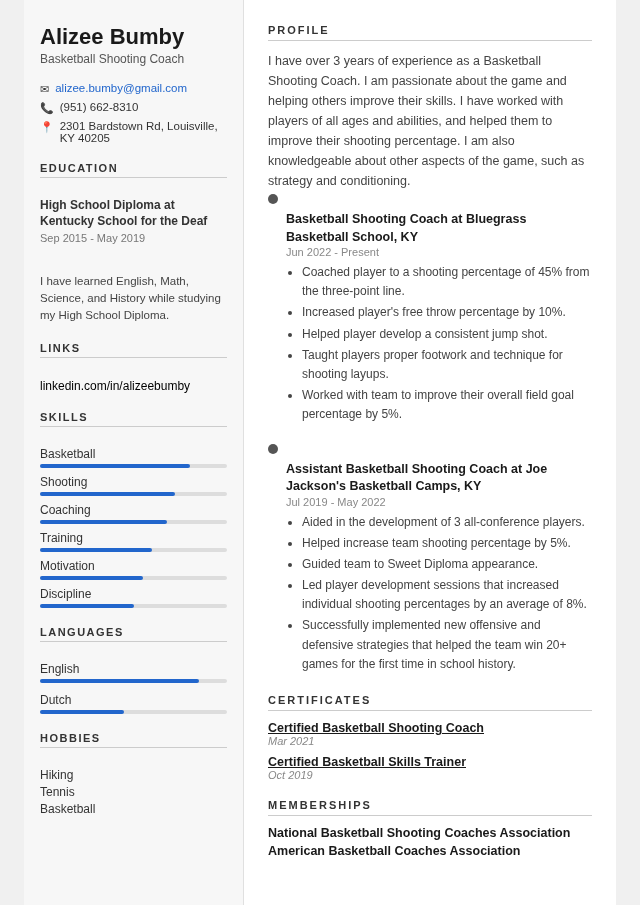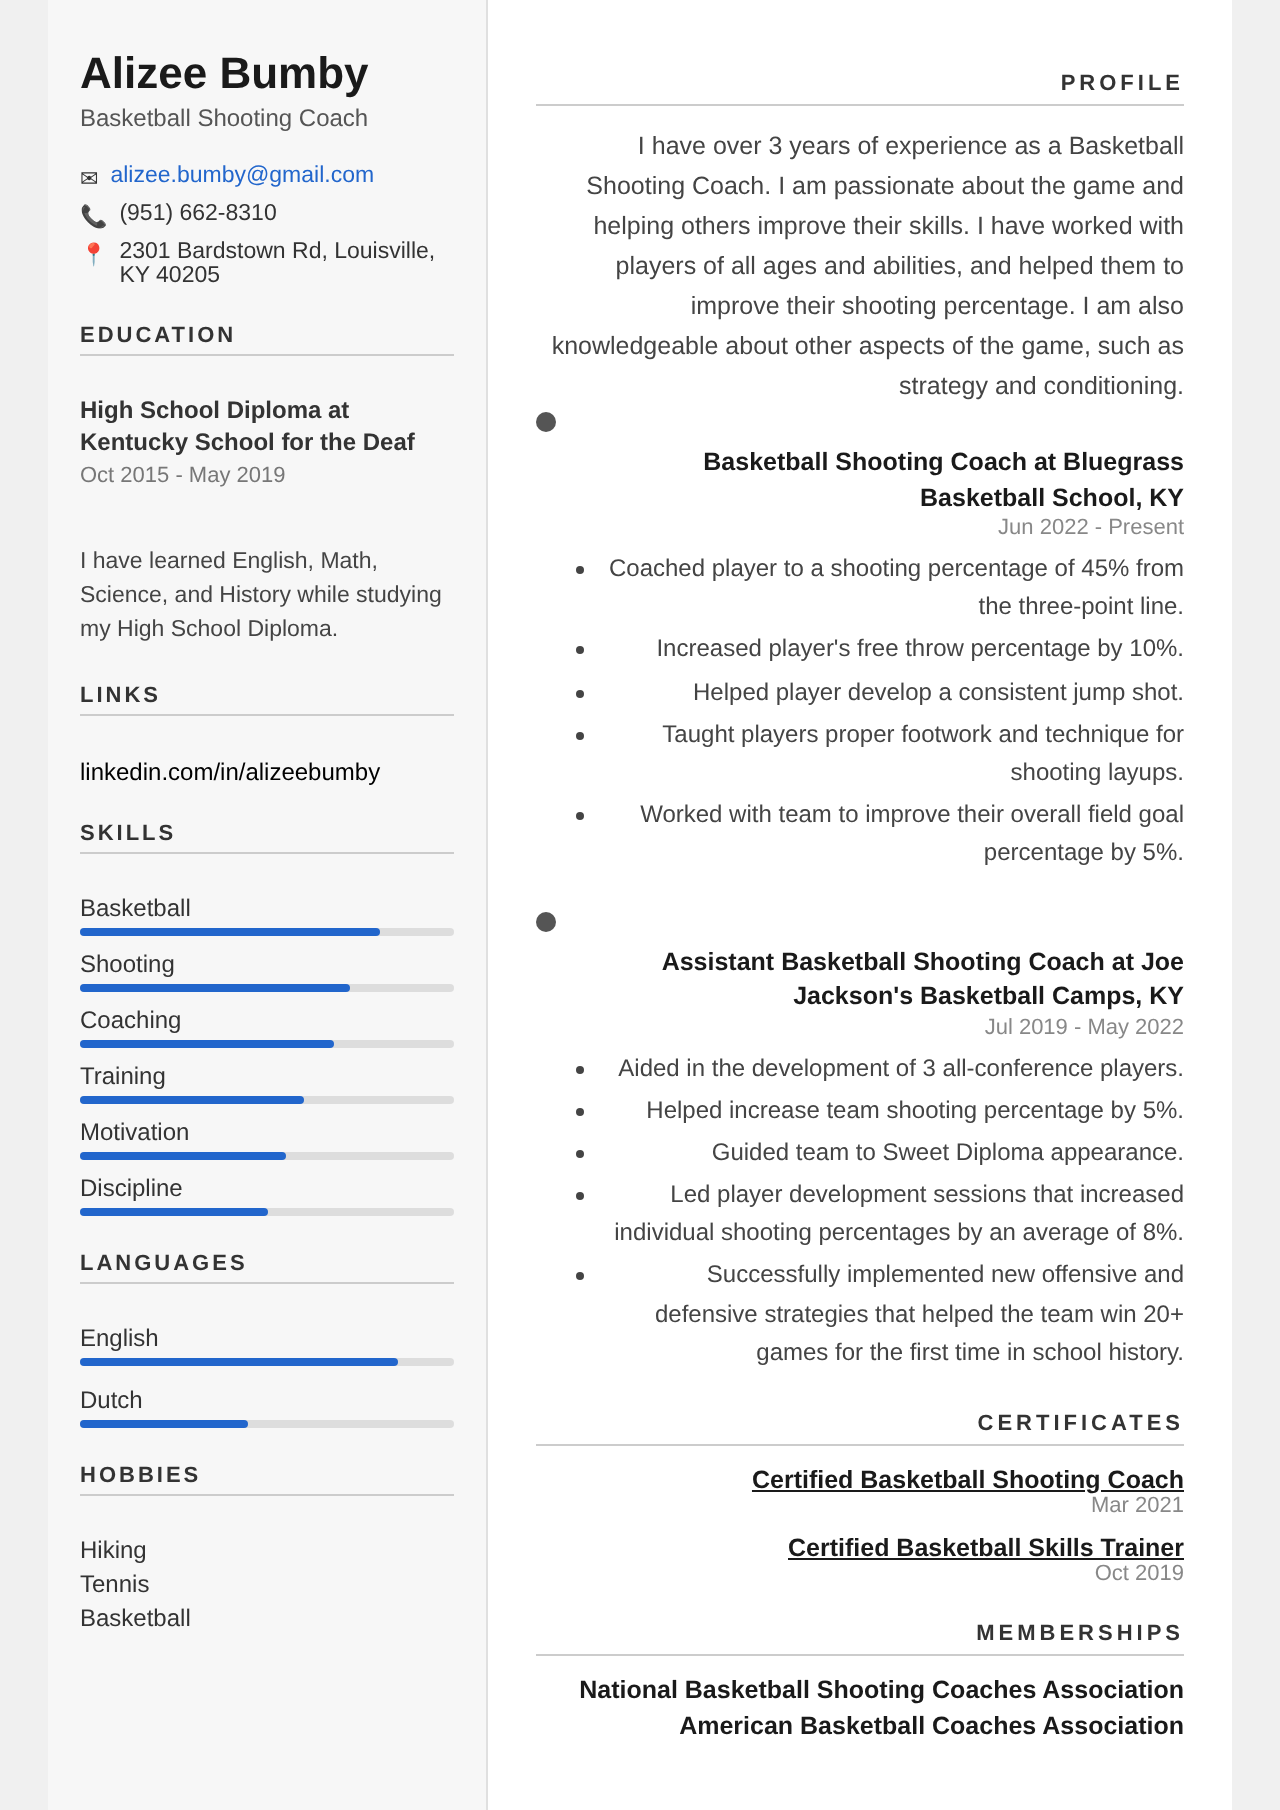--- a/index.html
+++ b/index.html
@@ -116,22 +116,21 @@
     }
     .hobby-item {
       font-size: 12px;
       color: #333;
       margin-bottom: 3px;
     }
 
     
     .main {
       flex: 1;
-      padding: 36px 24px 24px 24px;
-      text-align: right;
+      padding: 24px 24px 24px 24px;
     }
     .main-section-title {
       font-size: 11px;
       font-weight: bold;
       letter-spacing: 2px;
       text-transform: uppercase;
       color: #333;
       border-bottom: 1.5px solid #ccc;
       padding-bottom: 4px;
       margin-top: 18px;
@@ -182,20 +181,21 @@
     .cert-name {
       font-weight: bold;
       font-size: 12.5px;
       color: #1a1a1a;
       text-decoration: underline;
     }
     .cert-date {
       font-size: 11px;
       color: #888;
       margin-bottom: 8px;
+      font-style: italic;
     }
     .membership-item {
       font-weight: bold;
       font-size: 12.5px;
       color: #1a1a1a;
       margin-bottom: 4px;
     }
   </style>
 </head>
 <body>
@@ -216,21 +216,21 @@
       <span>(951) 662-8310</span>
     </div>
     <div class="contact-item">
       <span class="contact-icon">📍</span>
       <span>2301 Bardstown Rd, Louisville, KY 40205</span>
     </div>
 
     
     <div class="section-title">EDUCATION</div>
     <div class="edu-degree">High School Diploma at Kentucky School for the Deaf</div>
-    <div class="edu-date">Oct 2015 - May 2019</div>
+    <div class="edu-date">Sep 2015 - May 2019</div>
     <div class="edu-desc">I have learned English, Math, Science, and History while studying my High School Diploma.</div>
 
     
     <div class="section-title">LINKS</div>
     <a class="link-item" href="#">linkedin.com/in/alizeebumby</a>
 
     
     <div class="section-title">SKILLS</div>
     <div id="skills-container">
         <div class="skill-item">

